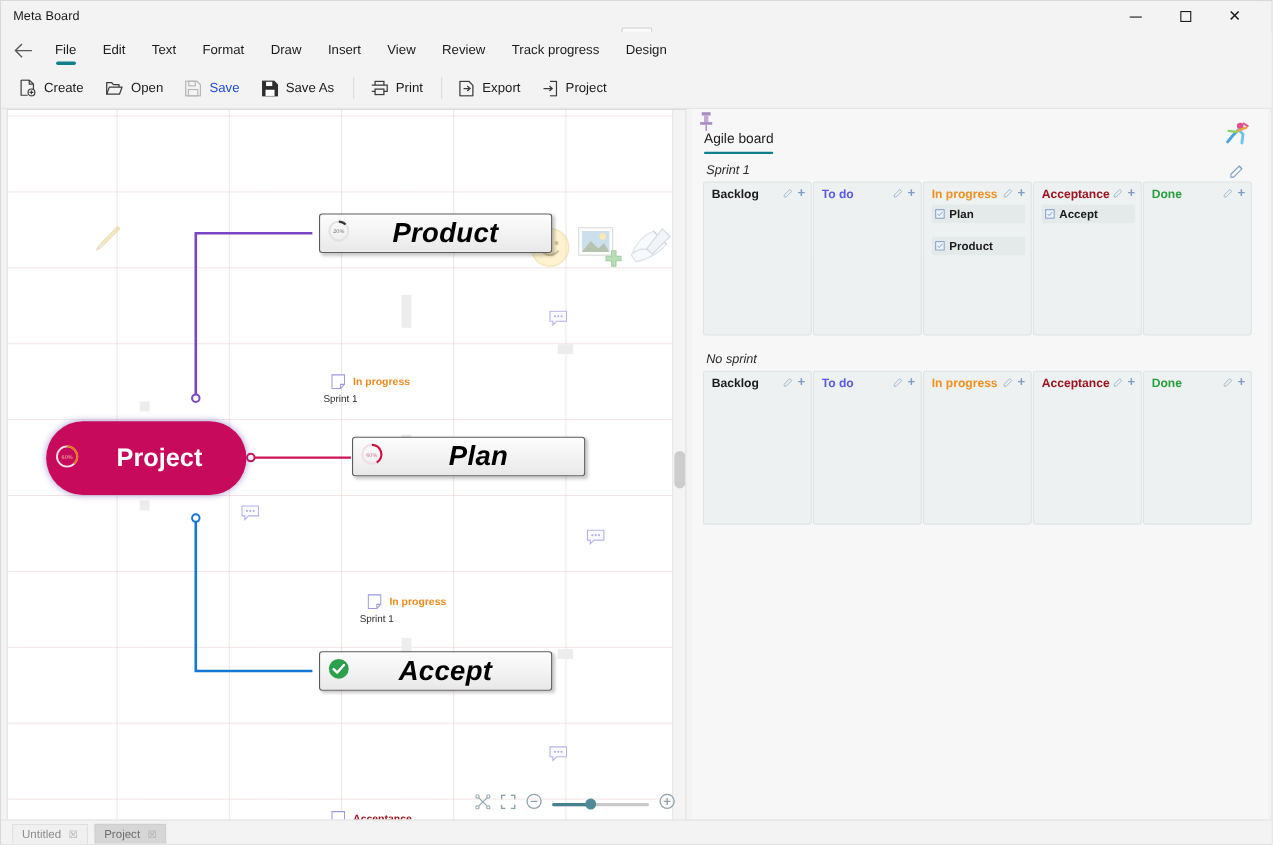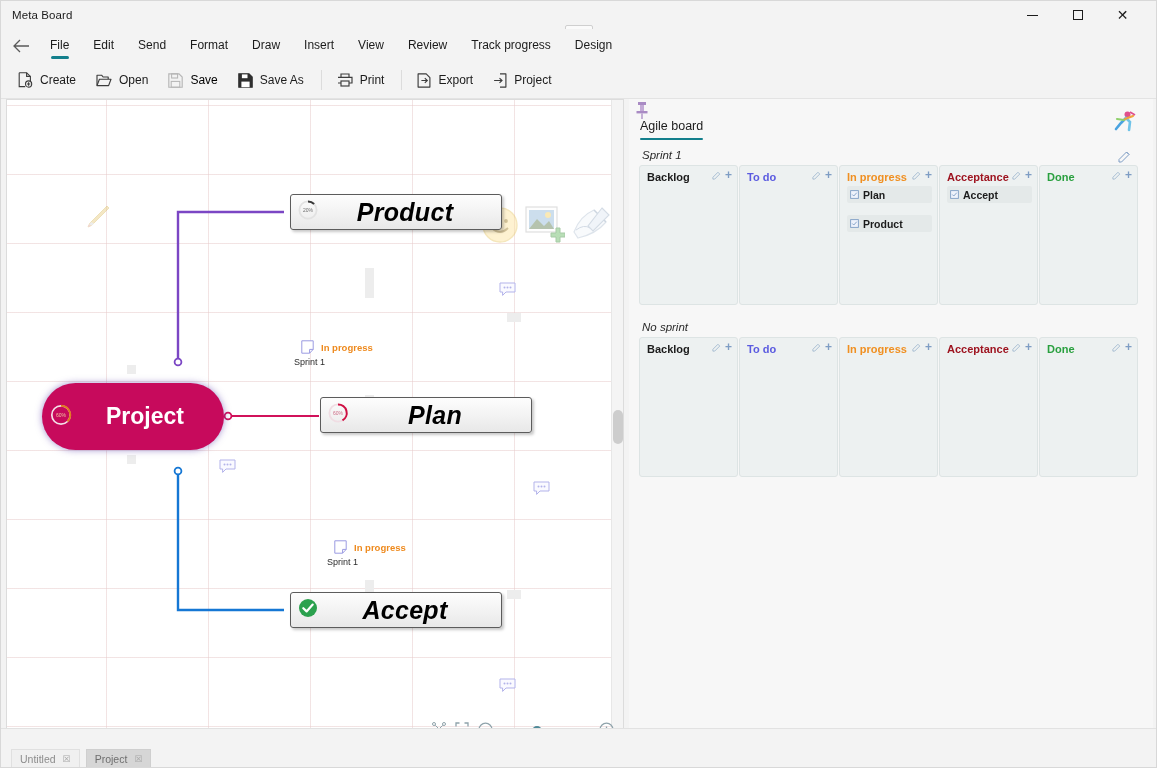--- a/index.html
+++ b/index.html
@@ -85,21 +85,21 @@
     background: #f3f3f3;
     display: flex; align-items: center; padding-left: 8px;
     border-bottom: 1px solid #e3e3e3;
   }
   .rb-btn {
     display: flex; align-items: center; gap: 7px;
     font-size: 12px; color: #1b1b1b;
     padding: 5px 9px; margin-right: 2px; border-radius: 3px;
     white-space: nowrap;
   }
-  .rb-btn.disabled { color: #000000; }
+  .rb-btn.disabled { color: #1d4ed8; }
   .rb-sep { width: 1px; height: 20px; background: #dcdcdc; margin: 0 6px; }
 
   
   .canvas-wrap {
     position: absolute; left: 5px; top: 98px;
     width: 618px; height: 648px;
     background: #ffffff;
     border: 1px solid #dcdcdc;
     overflow: hidden;
   }
@@ -223,21 +223,21 @@
   .kcard {
     position: absolute; left: 7px; width: 85px; height: 17px;
     background: #e4e9e9; border-radius: 2px;
     display: flex; align-items: center; gap: 4px; padding-left: 3px;
   }
   .kcard-icon { width: 9px; height: 9px; flex: 0 0 auto; }
   .kcard-label { font-size: 10.5px; color: #1b1b1b; }
 
   
   .tabbar {
-    position: absolute; left: 0; bottom: 0; width: 1157px; height: 39px;
+    position: absolute; left: 0; bottom: 0; width: 1157px; height: 22px;
     background: #f3f3f3; border-top: 1px solid #e2e2e2;
     display: flex; align-items: flex-end; padding-left: 10px;
   }
   .doc-tab {
     height: 18px; display: flex; align-items: center; gap: 7px;
     padding: 0 8px; margin-right: 6px;
     font-size: 10.5px; color: #8c8c8c;
     background: #f0f0f0; border: 1px solid #e0e0e0;
     border-bottom: none;
   }
@@ -266,21 +266,21 @@
   <div class="pill-handle"></div>
 
   <div class="menubar">
     <div class="back-arrow">
       <svg width="17" height="14" viewBox="0 0 17 14">
         <path d="M7 1 L1 7 L7 13 M1 7 H16" fill="none" stroke="#5a5a5a" stroke-width="1.3"></path>
       </svg>
     </div>
     <div class="menu-item active">File</div>
     <div class="menu-item">Edit</div>
-    <div class="menu-item">Send</div>
+    <div class="menu-item">Text</div>
     <div class="menu-item">Format</div>
     <div class="menu-item">Draw</div>
     <div class="menu-item">Insert</div>
     <div class="menu-item">View</div>
     <div class="menu-item">Review</div>
     <div class="menu-item">Track progress</div>
     <div class="menu-item">Design</div>
 
   </div>
 

